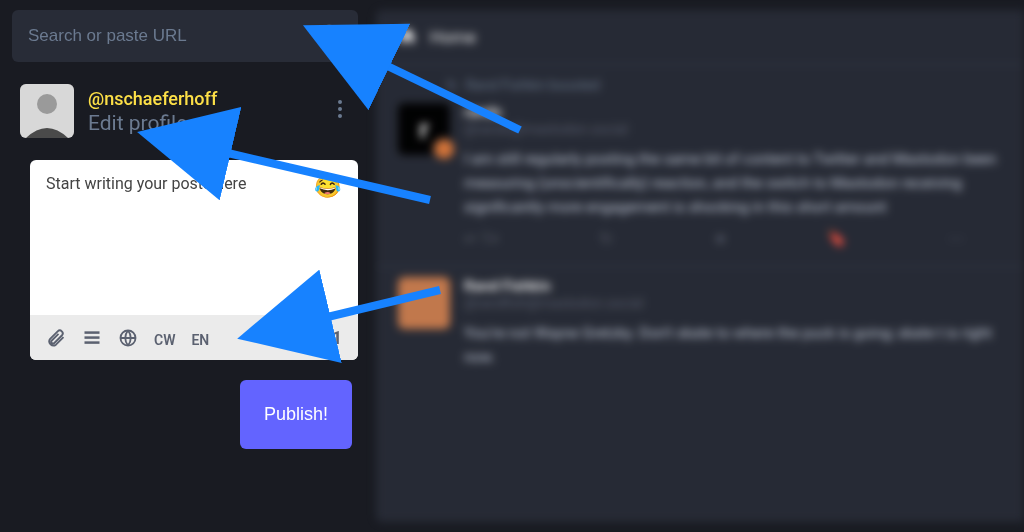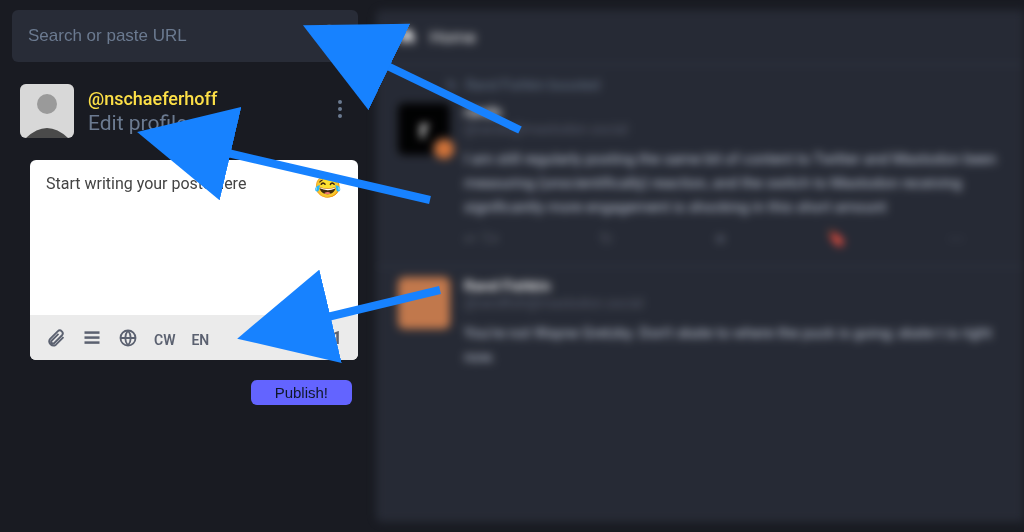--- a/index.html
+++ b/index.html
@@ -96,25 +96,25 @@
     border-radius: 0 0 6px 6px;
   }
   .compose-tool { color: #5b6170; font-size: 14px; font-weight: 600; }
   .compose-tool.ico { display: inline-flex; }
   .spacer { flex: 1; }
   .char-count { color: #5b6170; font-size: 18px; font-weight: 700; }
 
   .publish-row { display: flex; justify-content: flex-end; padding: 4px 6px; }
   .publish-btn {
     background: #6364ff;
-    color: #0f172a;
+    color: #ffffff;
     border: none;
     border-radius: 6px;
-    padding: 4px 24px;
-    font-size: 15px;
+    padding: 24px 24px;
+    font-size: 18px;
     font-weight: 500;
     cursor: pointer;
   }
 
   .main {
     flex: 1;
     background: #282c37;
     margin: 10px 0 10px 6px;
     border-radius: 6px 0 0 6px;
     overflow: hidden;

